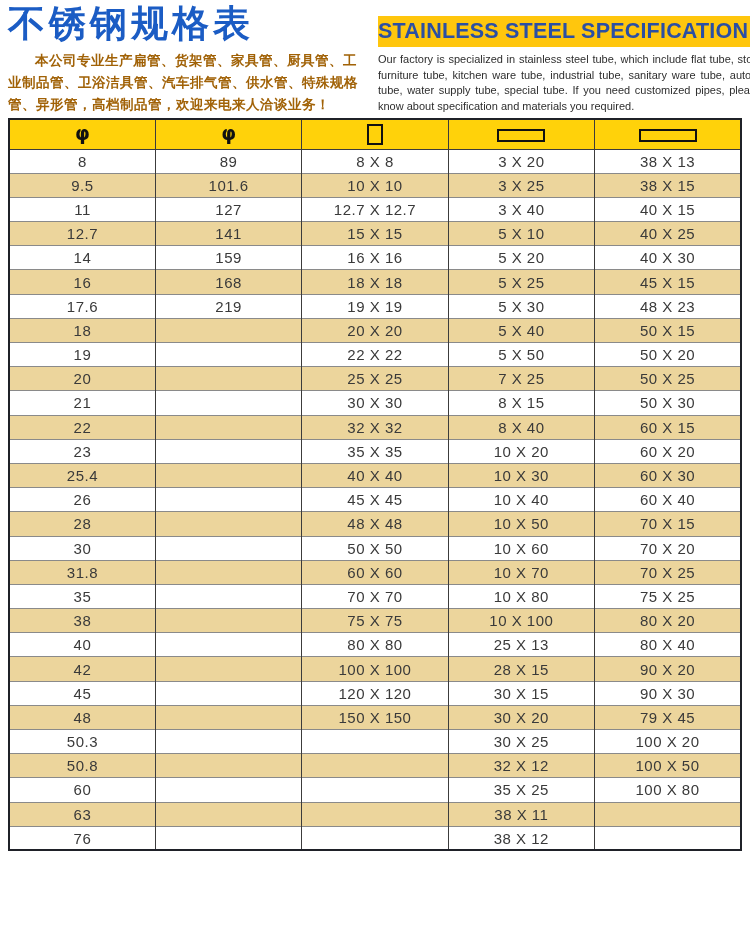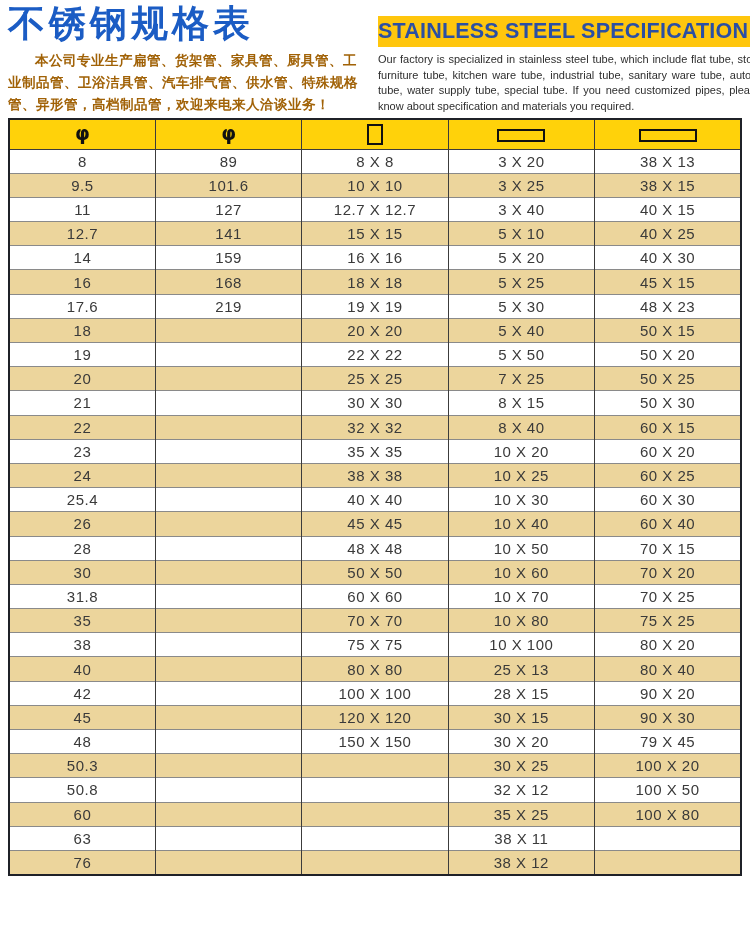--- a/index.html
+++ b/index.html
@@ -249,27 +249,20 @@
           <td>60 X 15</td>
         </tr>
         <tr>
           <td>23</td>
           <td></td>
           <td>35 X 35</td>
           <td>10 X 20</td>
           <td>60 X 20</td>
         </tr>
         <tr>
-          <td>24</td>
-          <td></td>
-          <td>38 X 38</td>
-          <td>10 X 25</td>
-          <td>60 X 25</td>
-        </tr>
-        <tr>
           <td>25.4</td>
           <td></td>
           <td>40 X 40</td>
           <td>10 X 30</td>
           <td>60 X 30</td>
         </tr>
         <tr>
           <td>26</td>
           <td></td>
           <td>45 X 45</td>

